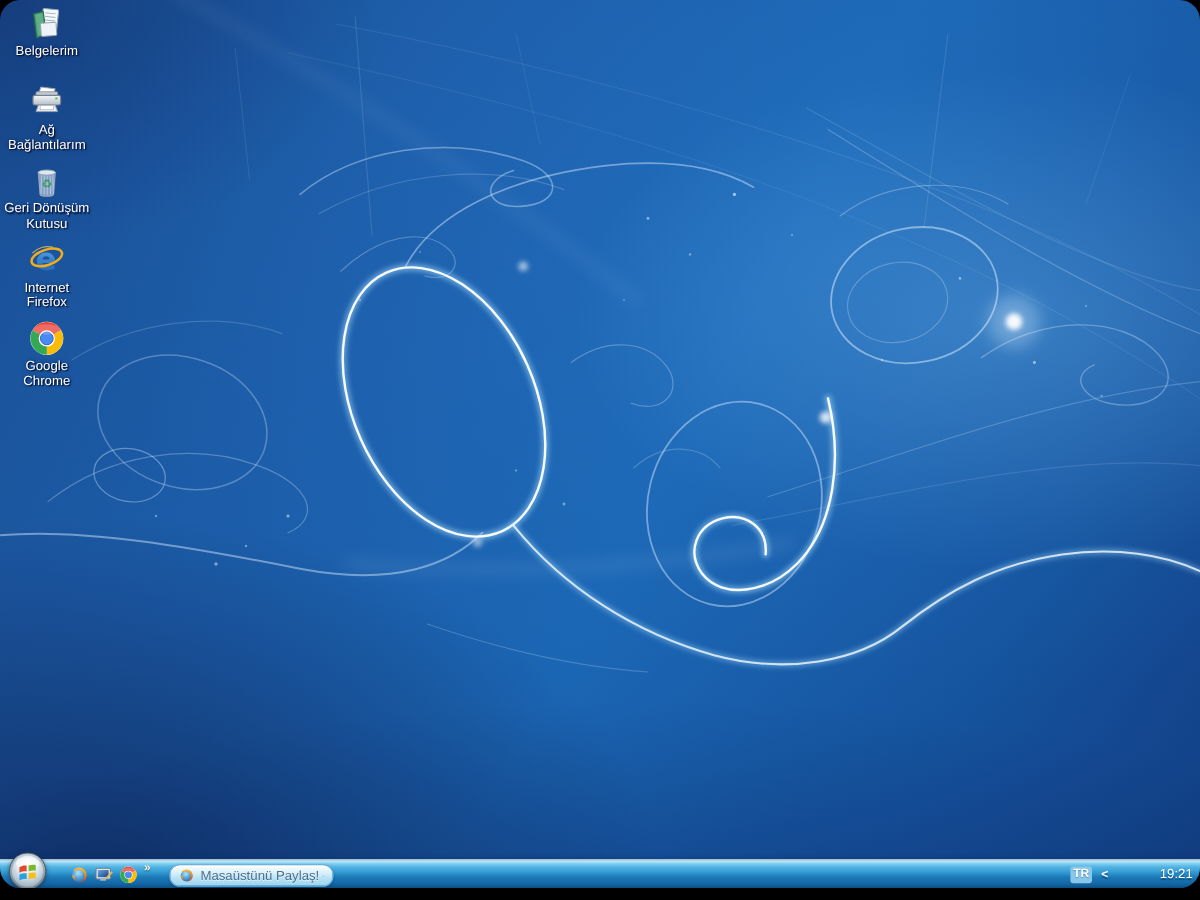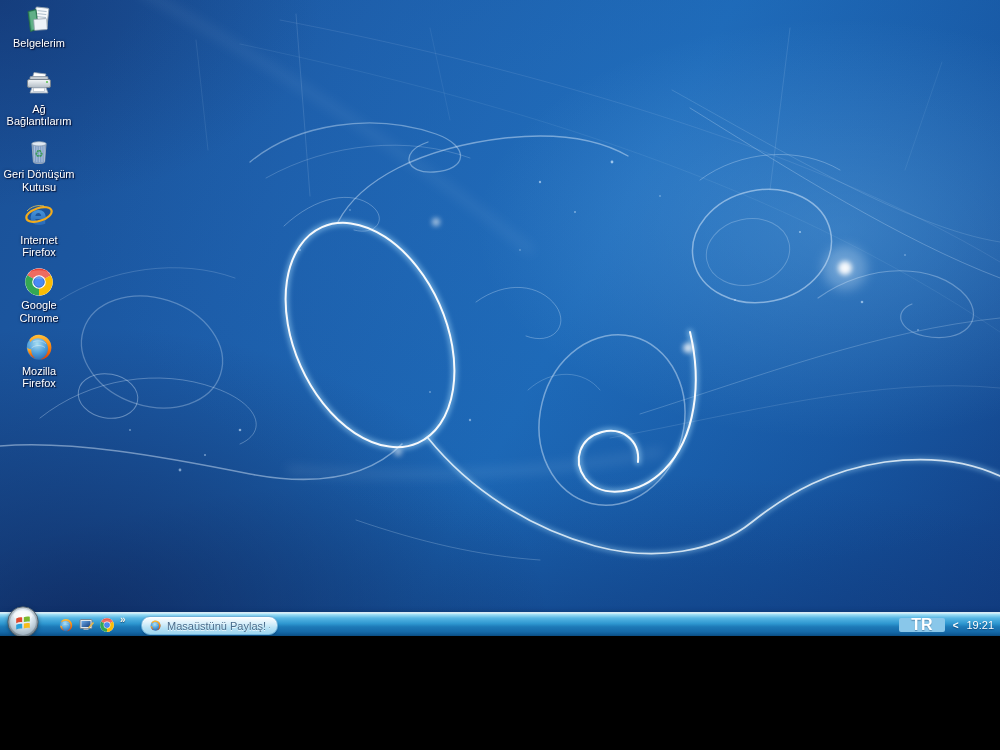--- a/index.html
+++ b/index.html
@@ -1,19 +1,20 @@
 <!DOCTYPE html>
 <html><head>
 <meta charset="utf-8">
 <style>
   html,body{margin:0;padding:0;background:#000;}
   *{box-sizing:border-box;}
   .screen{
-    position:relative;width:1000px;height:636px;overflow:hidden;
+    position:relative;width:1000px;height:740px;overflow:hidden;
     font-family:"Liberation Sans",sans-serif;
+    border-radius:17px;
   }
   
   .desktop{
     position:absolute;inset:0;
     background:
       radial-gradient(520px 300px at 84% 36%, rgba(130,200,248,.28), transparent 70%),
       radial-gradient(900px 560px at 70% 28%, rgba(45,125,205,.35), transparent 70%),
       radial-gradient(500px 320px at 0% 0%, rgba(12,28,80,.35), transparent 65%),
       radial-gradient(760px 500px at 8% 100%, rgba(9,20,64,.62), transparent 62%),
       radial-gradient(1000px 320px at 55% 110%, rgba(10,30,86,.45), transparent 72%),
@@ -56,25 +57,25 @@
   }
   .taskbtn .tico{width:13px;height:13px;margin-right:5px;flex:none;}
   .taskbtn .ttxt{
     font-size:11px;color:#4a6d8c;white-space:nowrap;overflow:hidden;
     text-shadow:0 1px 0 rgba(255,255,255,.7);
   }
   .tray{
     position:absolute;right:6px;top:0;height:24px;display:flex;align-items:center;gap:8px;
   }
   .trbadge{
-    background:#89c7ea;color:#fff;font-size:16px;font-weight:bold;line-height:12px;
-    padding:1px 12px;border-radius:2px;text-shadow:0 1px 1px rgba(0,40,80,.4);cursor:pointer;
+    background:#89c7ea;color:#fff;font-size:10px;font-weight:bold;line-height:12px;
+    padding:1px 2px;border-radius:2px;text-shadow:0 1px 1px rgba(0,40,80,.4);cursor:pointer;
   }
   .collapse{font-size:10px;font-weight:bold;color:#fff;cursor:pointer;text-shadow:0 1px 1px rgba(0,40,80,.5);}
-  .clock{font-size:11px;color:#fff;cursor:default;text-shadow:0 1px 1px rgba(0,40,80,.5);}
+  .clock{font-size:11px;color:#fff;cursor:default;text-shadow:0 1px 1px rgba(0,40,80,.5);margin-left:35px;}
   .hiddefs{position:absolute;width:0;height:0;overflow:hidden;}
 </style>
 </head>
 <body>
 
 <svg class="hiddefs" aria-hidden="true">
   <defs>
     <radialGradient id="ffGlobe" cx="42%" cy="35%" r="75%">
       <stop offset="0%" stop-color="#a8def2"></stop>
         <stop offset="55%" stop-color="#4a9ad8"></stop>
@@ -285,28 +286,20 @@
 
       <div class="dicon">
         <div class="ic">
             <svg width="32" height="32">
               <use href="#sym-chrome"></use>
             </svg>
           </div>
         <div class="lbl">Google Chrome</div>
       </div>
 
-      <div class="dicon">
-        <div class="ic">
-            <svg width="32" height="32">
-              <use href="#sym-firefox"></use>
-            </svg>
-          </div>
-        <div class="lbl">Mozilla Firefox</div>
-      </div>
 
     </div>
 
     <div class="taskbar">
 
       <div class="orb">
         <svg width="32" height="32" viewBox="0 0 32 32">
           <circle cx="16" cy="16" r="15.2" fill="url(#orbRim)" stroke="#46565f" stroke-width=".8"></circle>
           <circle cx="16" cy="16" r="12.9" fill="url(#orbIn)"></circle>
           <ellipse cx="16" cy="9.6" rx="9.6" ry="5.2" fill="rgba(255,255,255,.55)"></ellipse>

